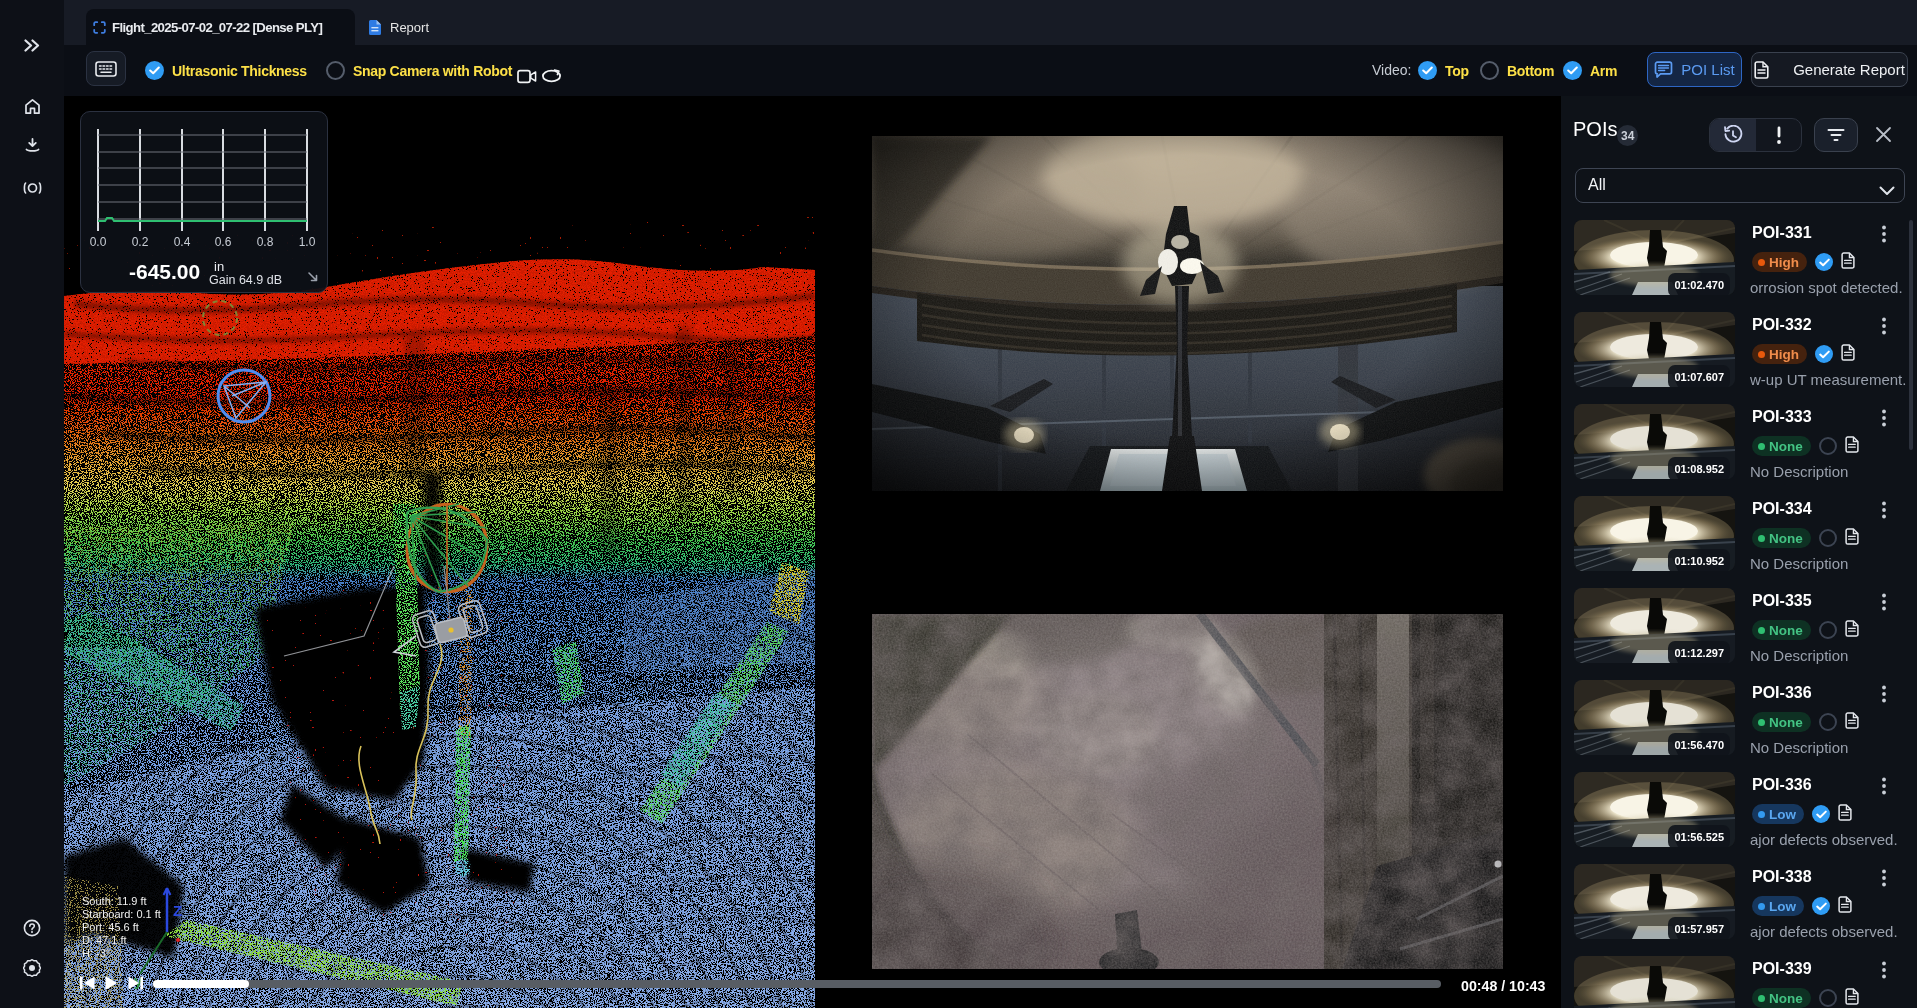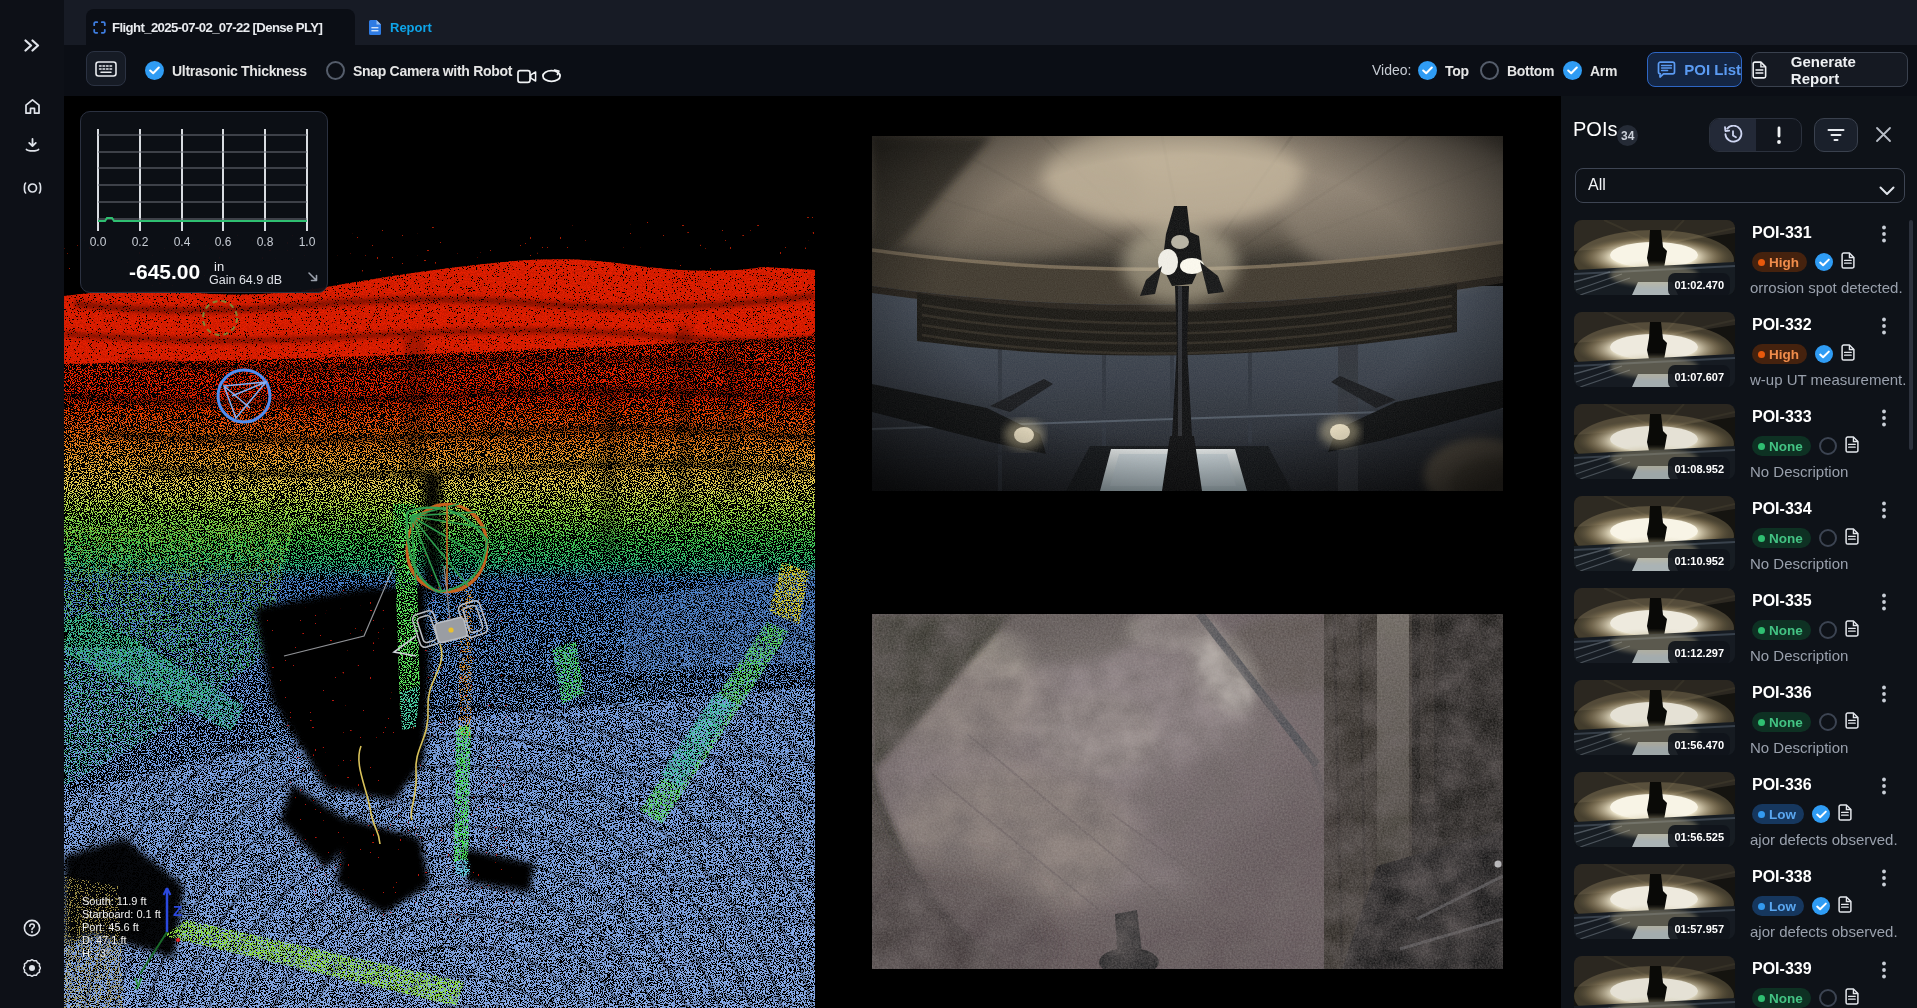--- a/index.html
+++ b/index.html
@@ -3,32 +3,32 @@
 *{margin:0;padding:0;box-sizing:border-box}
 html,body{width:1917px;height:1008px;overflow:hidden;background:#000;
   font-family:"Liberation Sans",sans-serif;-webkit-font-smoothing:antialiased}
 .abs{position:absolute}
 #sidebar{left:0;top:0;width:64px;height:1008px;background:#0d1017;z-index:30}
 #tabstrip{left:64px;top:0;width:1853px;height:45px;background:#171b25;z-index:20}
 #tab1{left:22px;top:9px;width:269px;height:36px;background:#0b0e15;
   border-radius:8px 8px 0 0;display:flex;align-items:center;padding-left:7px}
 #tab1 span{color:#e9ebef;font-size:13.2px;font-weight:700;margin-left:6px;white-space:nowrap;letter-spacing:-0.62px}
 #tab2{left:300px;top:9px;height:36px;display:flex;align-items:center;padding-left:4px}
-#tab2 span{color:#0ea5e9;font-size:13px;font-weight:700;margin-left:8px}
+#tab2 span{color:#e5e5e5;font-size:13px;font-weight:400;margin-left:8px}
 #toolbar{left:64px;top:45px;width:1853px;height:51px;background:#0b0e15;z-index:20}
 .kbtn{left:22px;top:6px;width:40px;height:35px;border:1px solid #2b3242;border-radius:8px;
   background:#161b25;display:flex;align-items:center;justify-content:center}
 .ckrow{display:flex;align-items:center;position:absolute}
 .ck{width:19px;height:19px;border-radius:50%;flex:none}
 .ck.on{background:#2f9cf4;display:flex;align-items:center;justify-content:center}
 .ck.off{background:transparent;border:2px solid #555d6b}
-.cklbl{color:#e5e5e5;font-size:14px;font-weight:700;margin-left:8px;letter-spacing:-0.3px;white-space:nowrap}
+.cklbl{color:#fde047;font-size:14px;font-weight:700;margin-left:8px;letter-spacing:-0.3px;white-space:nowrap}
 .toollbl{color:#c7ccd4;font-size:14px;font-weight:400}
 .btn{position:absolute;height:35px;border-radius:8px;display:flex;align-items:center;
-  justify-content:flex-end;font-size:15px;font-weight:700}
+  justify-content:center;font-size:15px;font-weight:400}
 #btn-poi{left:1583px;top:7px;width:95px;background:#142644;border:1px solid #2e66c4;color:#5b9bf2}
 #btn-rep{left:1687px;top:7px;width:157px;background:#151922;border:1px solid #3a414e;color:#eef0f3}
 #content{left:64px;top:96px;width:1485px;height:912px;background:#000;z-index:1}
 #chartpanel{left:16px;top:15px;width:248px;height:182px;background:rgba(13,16,23,.93);
   border:1px solid #2b3140;border-radius:10px;z-index:6}
 #bigval{position:absolute;left:48px;top:148px;color:#fff;font-size:21px;font-weight:700}
 #unit{position:absolute;left:133px;top:147px;color:#e8eaee;font-size:13px}
 #gain{position:absolute;left:128px;top:161px;color:#dfe2e8;font-size:12.5px}
 #diag{position:absolute;right:8px;bottom:6px;color:#9aa0ab;font-size:13px}
 #navinfo{left:18px;top:799px;color:#f2f2f2;font-size:11px;line-height:13px;z-index:6;
@@ -595,20 +595,37 @@
         </svg></span></div>
     <div id="navinfo" class="abs">South: 11.9 ft<br>Starboard: 0.1 ft<br>Port: 45.6 ft<br>D: 47.1 ft<br>H: -3°</div>
     <svg class="abs" style="left:70px;top:786px" width="120" height="126" viewBox="0 0 120 126">
 <path d="M33,6 L33,50" stroke="#2b49e0" stroke-width="2.5"></path>
 <path d="M33,6 L29.5,13 M33,6 L36.5,13" stroke="#2b49e0" stroke-width="2"></path>
 <text x="39" y="34" fill="#2b49e0" font-size="15" font-weight="bold" font-family="Liberation Sans,sans-serif">Z</text>
 <path d="M33,50 L6,92" stroke="#1a6b2a" stroke-width="2"></path>
 <text x="0" y="104" fill="#2a8f3a" font-size="15" font-weight="bold" font-family="Liberation Sans,sans-serif">y</text>
 <circle cx="44" cy="58" r="2" fill="#d22"></circle>
 </svg>
+    <div id="playrow" class="abs">
+<div class="abs" style="left:15px;top:7px"><svg width="17" height="16" viewBox="0 0 17 16">
+          <rect x="1" y="1.5" width="2.6" height="13" fill="#fff"></rect>
+          <path d="M15.5 1.5V14.5L5 8Z" fill="#fff"></path>
+        </svg></div>
+<div class="abs" style="left:40px;top:7px"><svg width="14" height="16" viewBox="0 0 14 16">
+          <path d="M1.5 1L13 8L1.5 15Z" fill="#fff"></path>
+        </svg></div>
+<div class="abs" style="left:63px;top:7px"><svg width="17" height="16" viewBox="0 0 17 16">
+          <path d="M1.5 1.5V14.5L12 8Z" fill="#fff"></path>
+          <rect x="13.4" y="1.5" width="2.6" height="13" fill="#fff"></rect>
+        </svg></div>
+<div id="pbar">
+        <div id="pfill"></div>
+      </div>
+<span id="timetxt">00:48 / 10:43</span>
+</div>
   </div>
 <div id="poipanel" class="abs">
 <div id="poihead">POIs</div>
     <div id="poibadge">34</div>
 <div id="segbtn">
       <div id="seg1">
         <svg width="20" height="20" viewBox="0 0 20 20">
           <path d="M4.2 3.6A8 8 0 1 1 2.4 9.2" stroke="#cfd6f2" stroke-width="1.8" fill="none" stroke-linecap="round"></path>
           <path d="M2 2.2L2.4 6L6.2 5.6" stroke="#cfd6f2" stroke-width="1.8" fill="none" stroke-linecap="round" stroke-linejoin="round"></path>
           <path d="M10 6.2V10.4L13 12.2" stroke="#cfd6f2" stroke-width="1.8" fill="none" stroke-linecap="round"></path>

